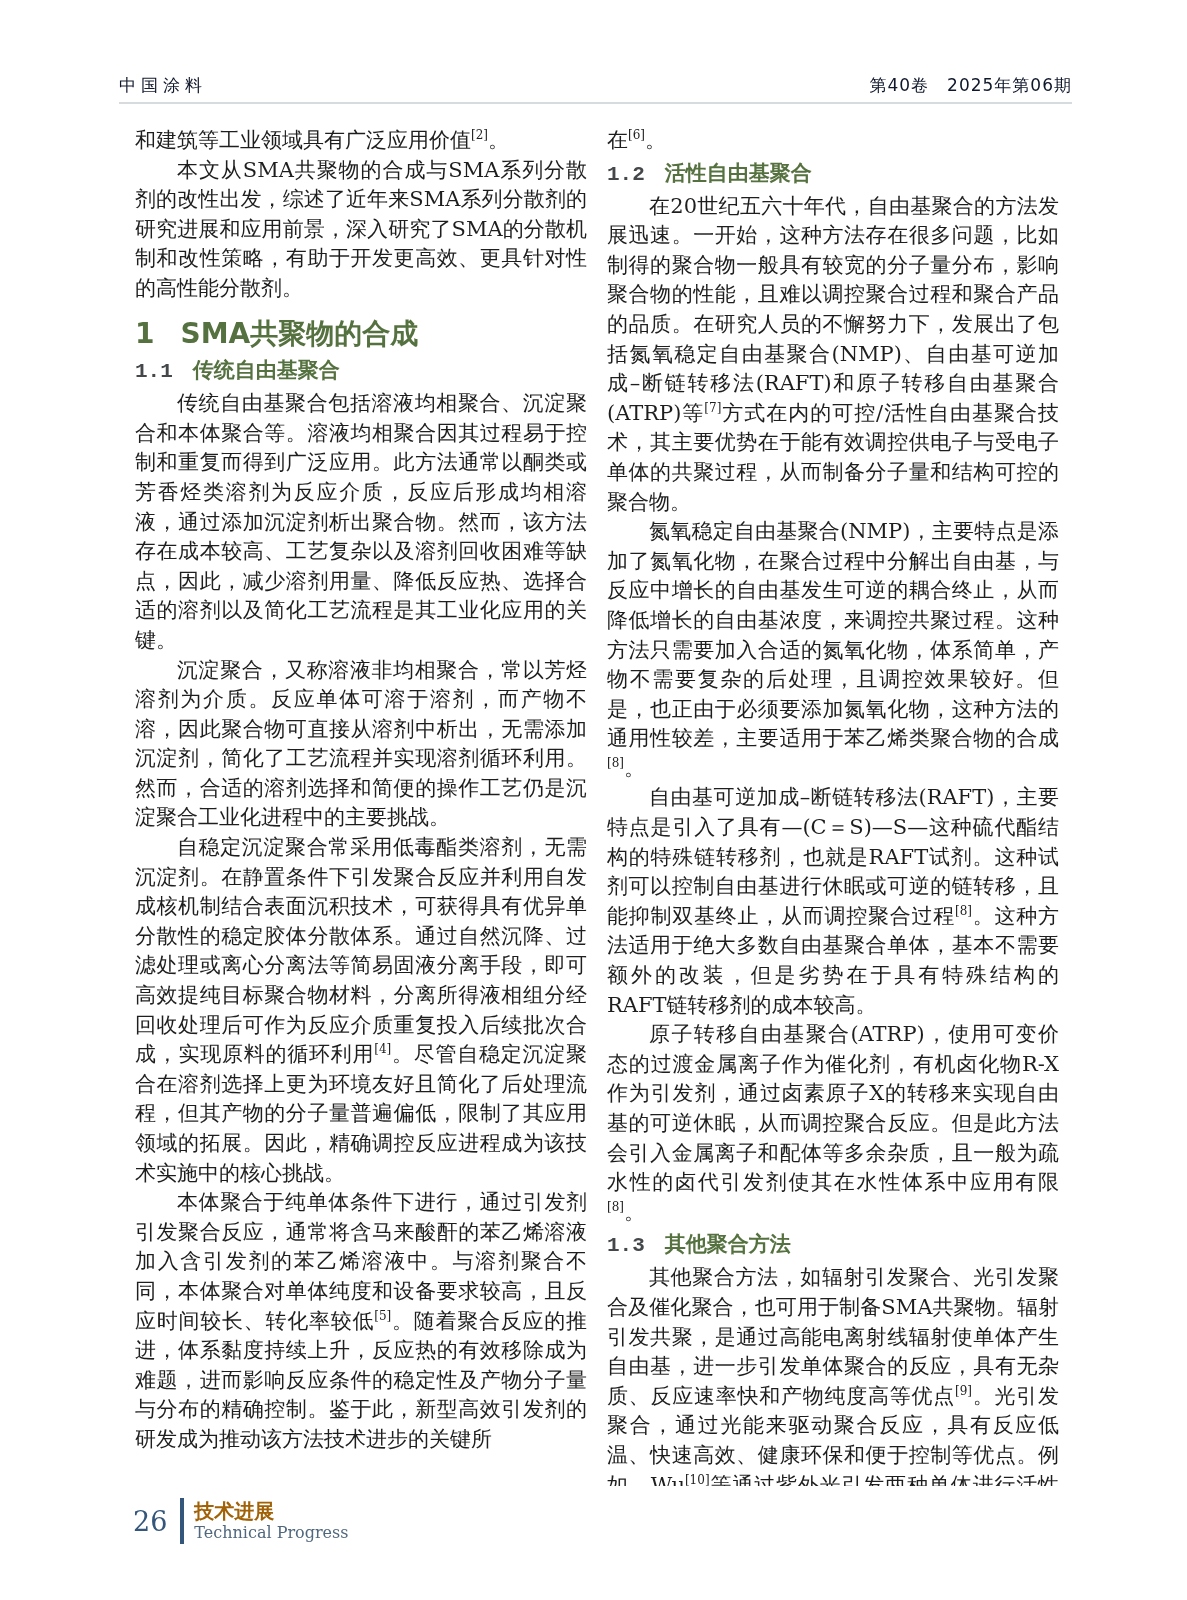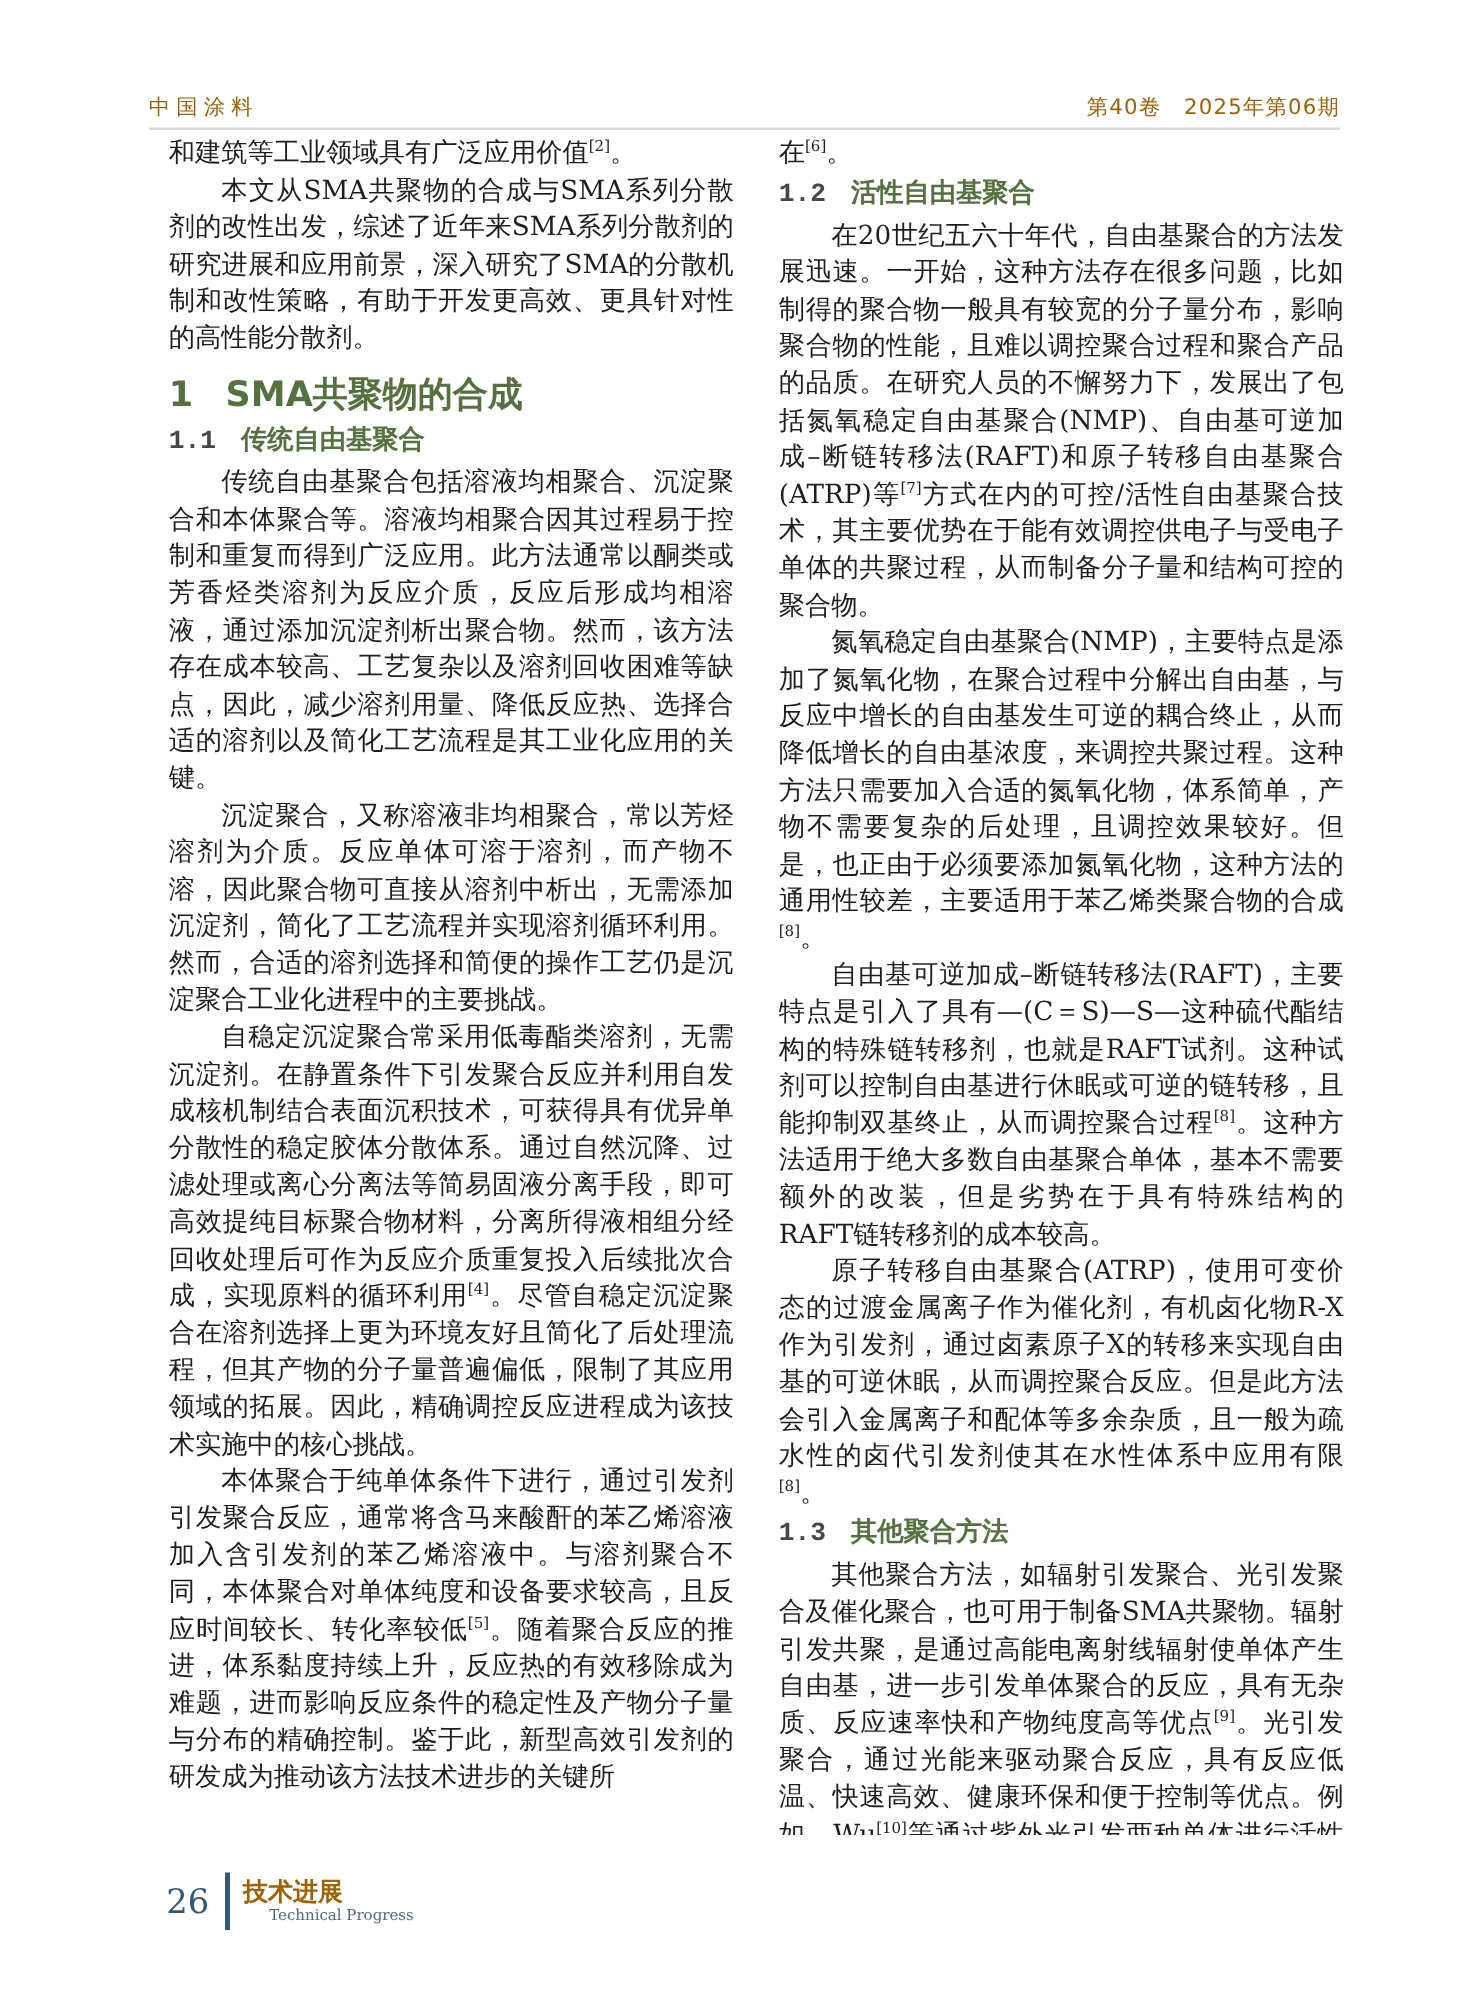--- a/index.html
+++ b/index.html
@@ -8,31 +8,31 @@
     background:#ffffff;
     position:relative;
     font-family:"DejaVu Serif","Liberation Serif",serif;
     color:#1e1e1e;
     overflow:hidden;
   }
   .page-header {
     position:absolute; left:119px; top:74px; width:953px;
     display:flex; justify-content:space-between; align-items:flex-start;
     font-family:"DejaVu Sans","Liberation Sans",sans-serif;
-    font-size:17px; color:#a16207;
+    font-size:17px; color:#0f172a;
   }
   .journal { letter-spacing:5px; }
   .volume  { letter-spacing:1px; }
   .header-rule {
     position:absolute; left:119px; top:102px; width:953px; height:2px;
     background:#d8dbde;
   }
   .columns {
-    position:absolute; left:135px; top:108px; width:940px;
-    display:flex; gap:36px;
+    position:absolute; left:135px; top:126px; width:940px;
+    display:flex; gap:20px;
   }
   .col {
     width:452px; height:1360px; overflow:hidden;
     font-size:21px; line-height:29.6px; text-align:justify;
   }
   .col p { margin:0; }
   .col p.ind { text-indent:2em; }
   sup.ref { font-size:12px; line-height:0; vertical-align:super; }
   h1.sec1 {
     margin:15px 0 9px;
@@ -53,21 +53,21 @@
   }
   .footer-page {
     font-size:27px; color:#33567a; margin-right:13px;
     font-family:"DejaVu Serif","Liberation Serif",serif;
   }
   .footer-bar { width:4px; height:46px; background:#33567a; margin-right:10px; }
   .footer-label .cn {
     font-family:"DejaVu Sans","Liberation Sans",sans-serif;
     font-weight:bold; font-size:20px; color:#a16207; line-height:1.15;
   }
-  .footer-label .en { font-size:12px; color:#50677e; line-height:1.25;margin-left:21px; }
+  .footer-label .en { font-size:16px; color:#50677e; line-height:1.25; }
 </style>
 </head>
 <body>
 
 <div class="page-header">
   <span class="journal">中国涂料</span>
   <span class="volume">第40卷　2025年第06期</span>
 </div>
 <div class="header-rule"></div>
 

